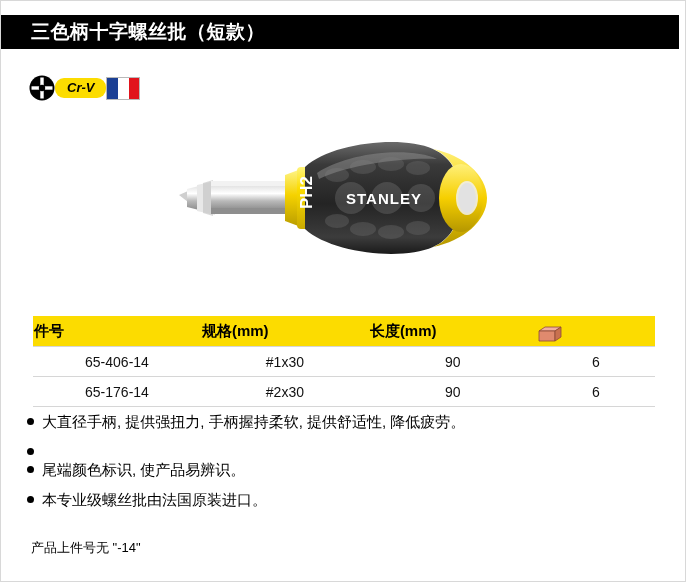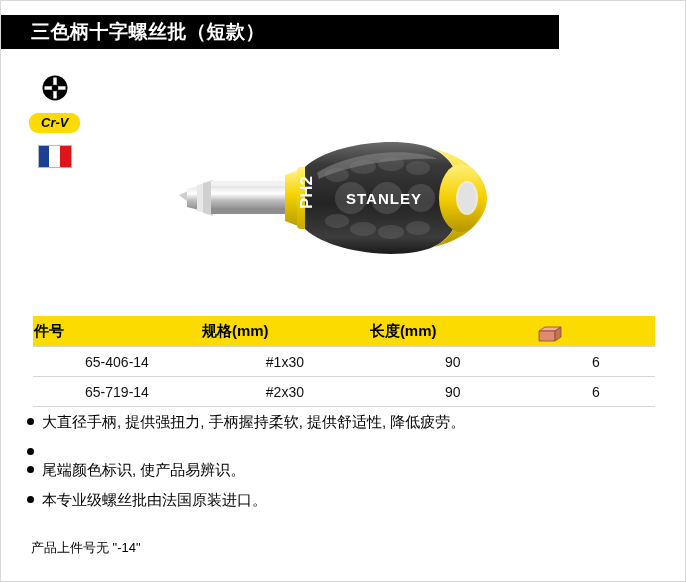--- a/index.html
+++ b/index.html
@@ -19,42 +19,40 @@
     width: 686px;
     height: 582px;
     box-sizing: border-box;
     border: 1px solid #d8d8d8;
   }
   
   .title-bar {
     position: absolute;
     left: 0;
     top: 14px;
-    width: 558px;
+    width: 678px;
     height: 34px;
     background: #000000;
     display: flex;
     align-items: center;
   }
   .title-bar .title-text {
     color: #ffffff;
     font-size: 19px;
     font-weight: bold;
     letter-spacing: 0.5px;
     margin-left: 30px;
   }
   
   .badge-row {
     position: absolute;
     left: 28px;
     top: 74px;
     display: flex;
     align-items: center;
-    gap: 12px;
-    flex-direction: column;
   }
   .phillips-icon {
     width: 26px;
     height: 26px;
     position: relative;
   }
   .crv-badge {
     background: #fcdc00;
     color: #000;
     font-size: 13px;
@@ -275,21 +273,21 @@
       </tr>
     </thead>
     <tbody>
       <tr>
         <td>65-406-14</td>
         <td>#1x30</td>
         <td>90</td>
         <td>6</td>
       </tr>
       <tr>
-        <td>65-719-14</td>
+        <td>65-176-14</td>
         <td>#2x30</td>
         <td>90</td>
         <td>6</td>
       </tr>
     </tbody>
   </table>
 
   <div class="bullets">
     <div class="bullet">
       <span class="dot"></span>

